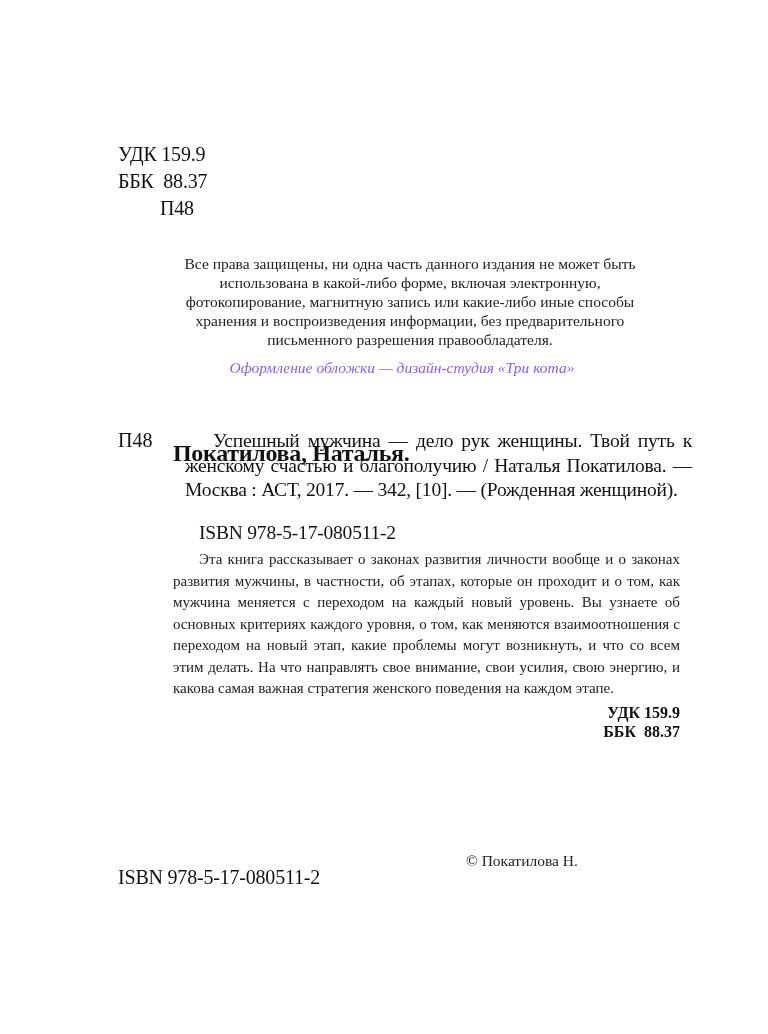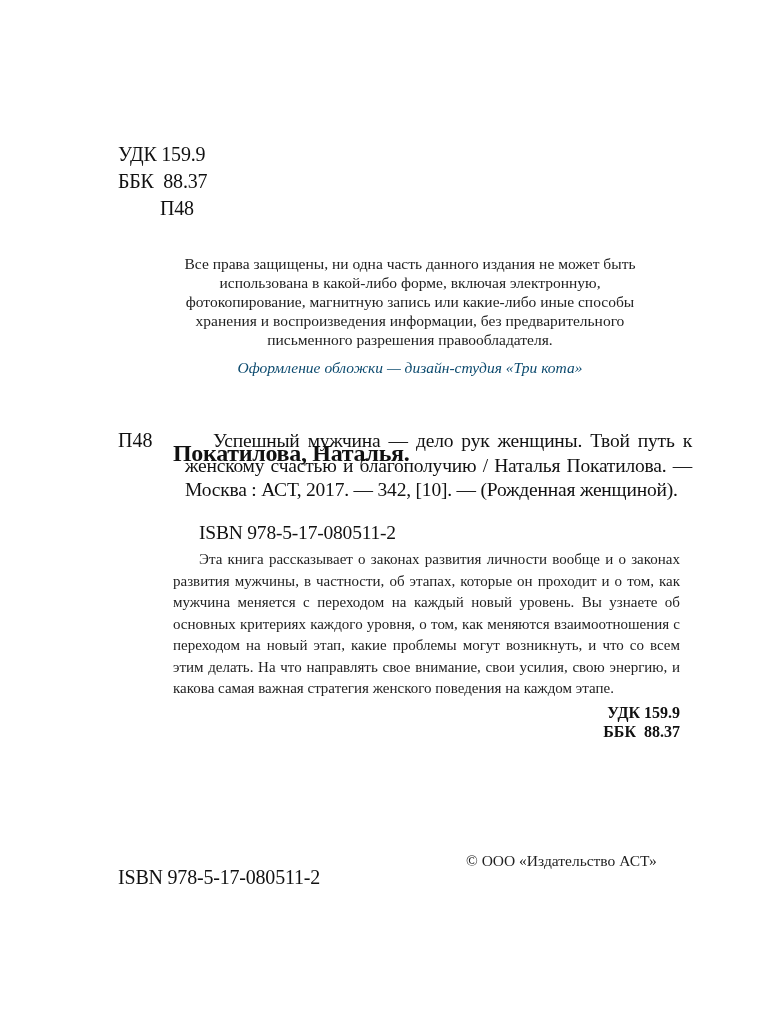--- a/index.html
+++ b/index.html
@@ -36,27 +36,27 @@
       width: 500px;
       text-align: center;
       font-size: 15.5px;
       line-height: 19px;
       color: #222;
       margin-top: 8px;
     }
 
     
     .cover-credit {
-      left: 160px;
+      left: 152px;
       top: 359px;
       width: 500px;
       text-align: center;
       font-size: 15.5px;
       font-style: italic;
-      color: #0c4a6e;
+      color: #8b5cf6;
     }
 
     
     .author {
       left: 173px;
       top: 404px;
       font-size: 24px;
       font-weight: bold;
       color: #111;
       letter-spacing: -0.3px;
@@ -151,14 +151,14 @@
 <div class="abs annotation">Эта книга рассказывает о законах развития личности вообще и о законах развития мужчины, в частности, об этапах, которые он проходит и о том, как мужчина меняется с переходом на каждый новый уровень. Вы узнаете об основных критериях каждого уровня, о том, как меняются взаимоотношения с переходом на новый этап, какие проблемы могут возникнуть, и что со всем этим делать. На что направлять свое внимание, свои усилия, свою энергию, и какова самая важная стратегия женского поведения на каждом этапе.</div>
 
 <div class="abs codes-right">
   <div class="line">УДК 159.9</div>
   <div class="line">ББК  88.37</div>
 </div>
 
 <div class="abs footer-isbn">ISBN 978-5-17-080511-2</div>
 
 <div class="abs copyrights">
-  <div class="line">© ООО «Издательство АСТ»</div>
+  <div class="line">© Покатилова Н.</div>
 </div>
 
 </body></html>

